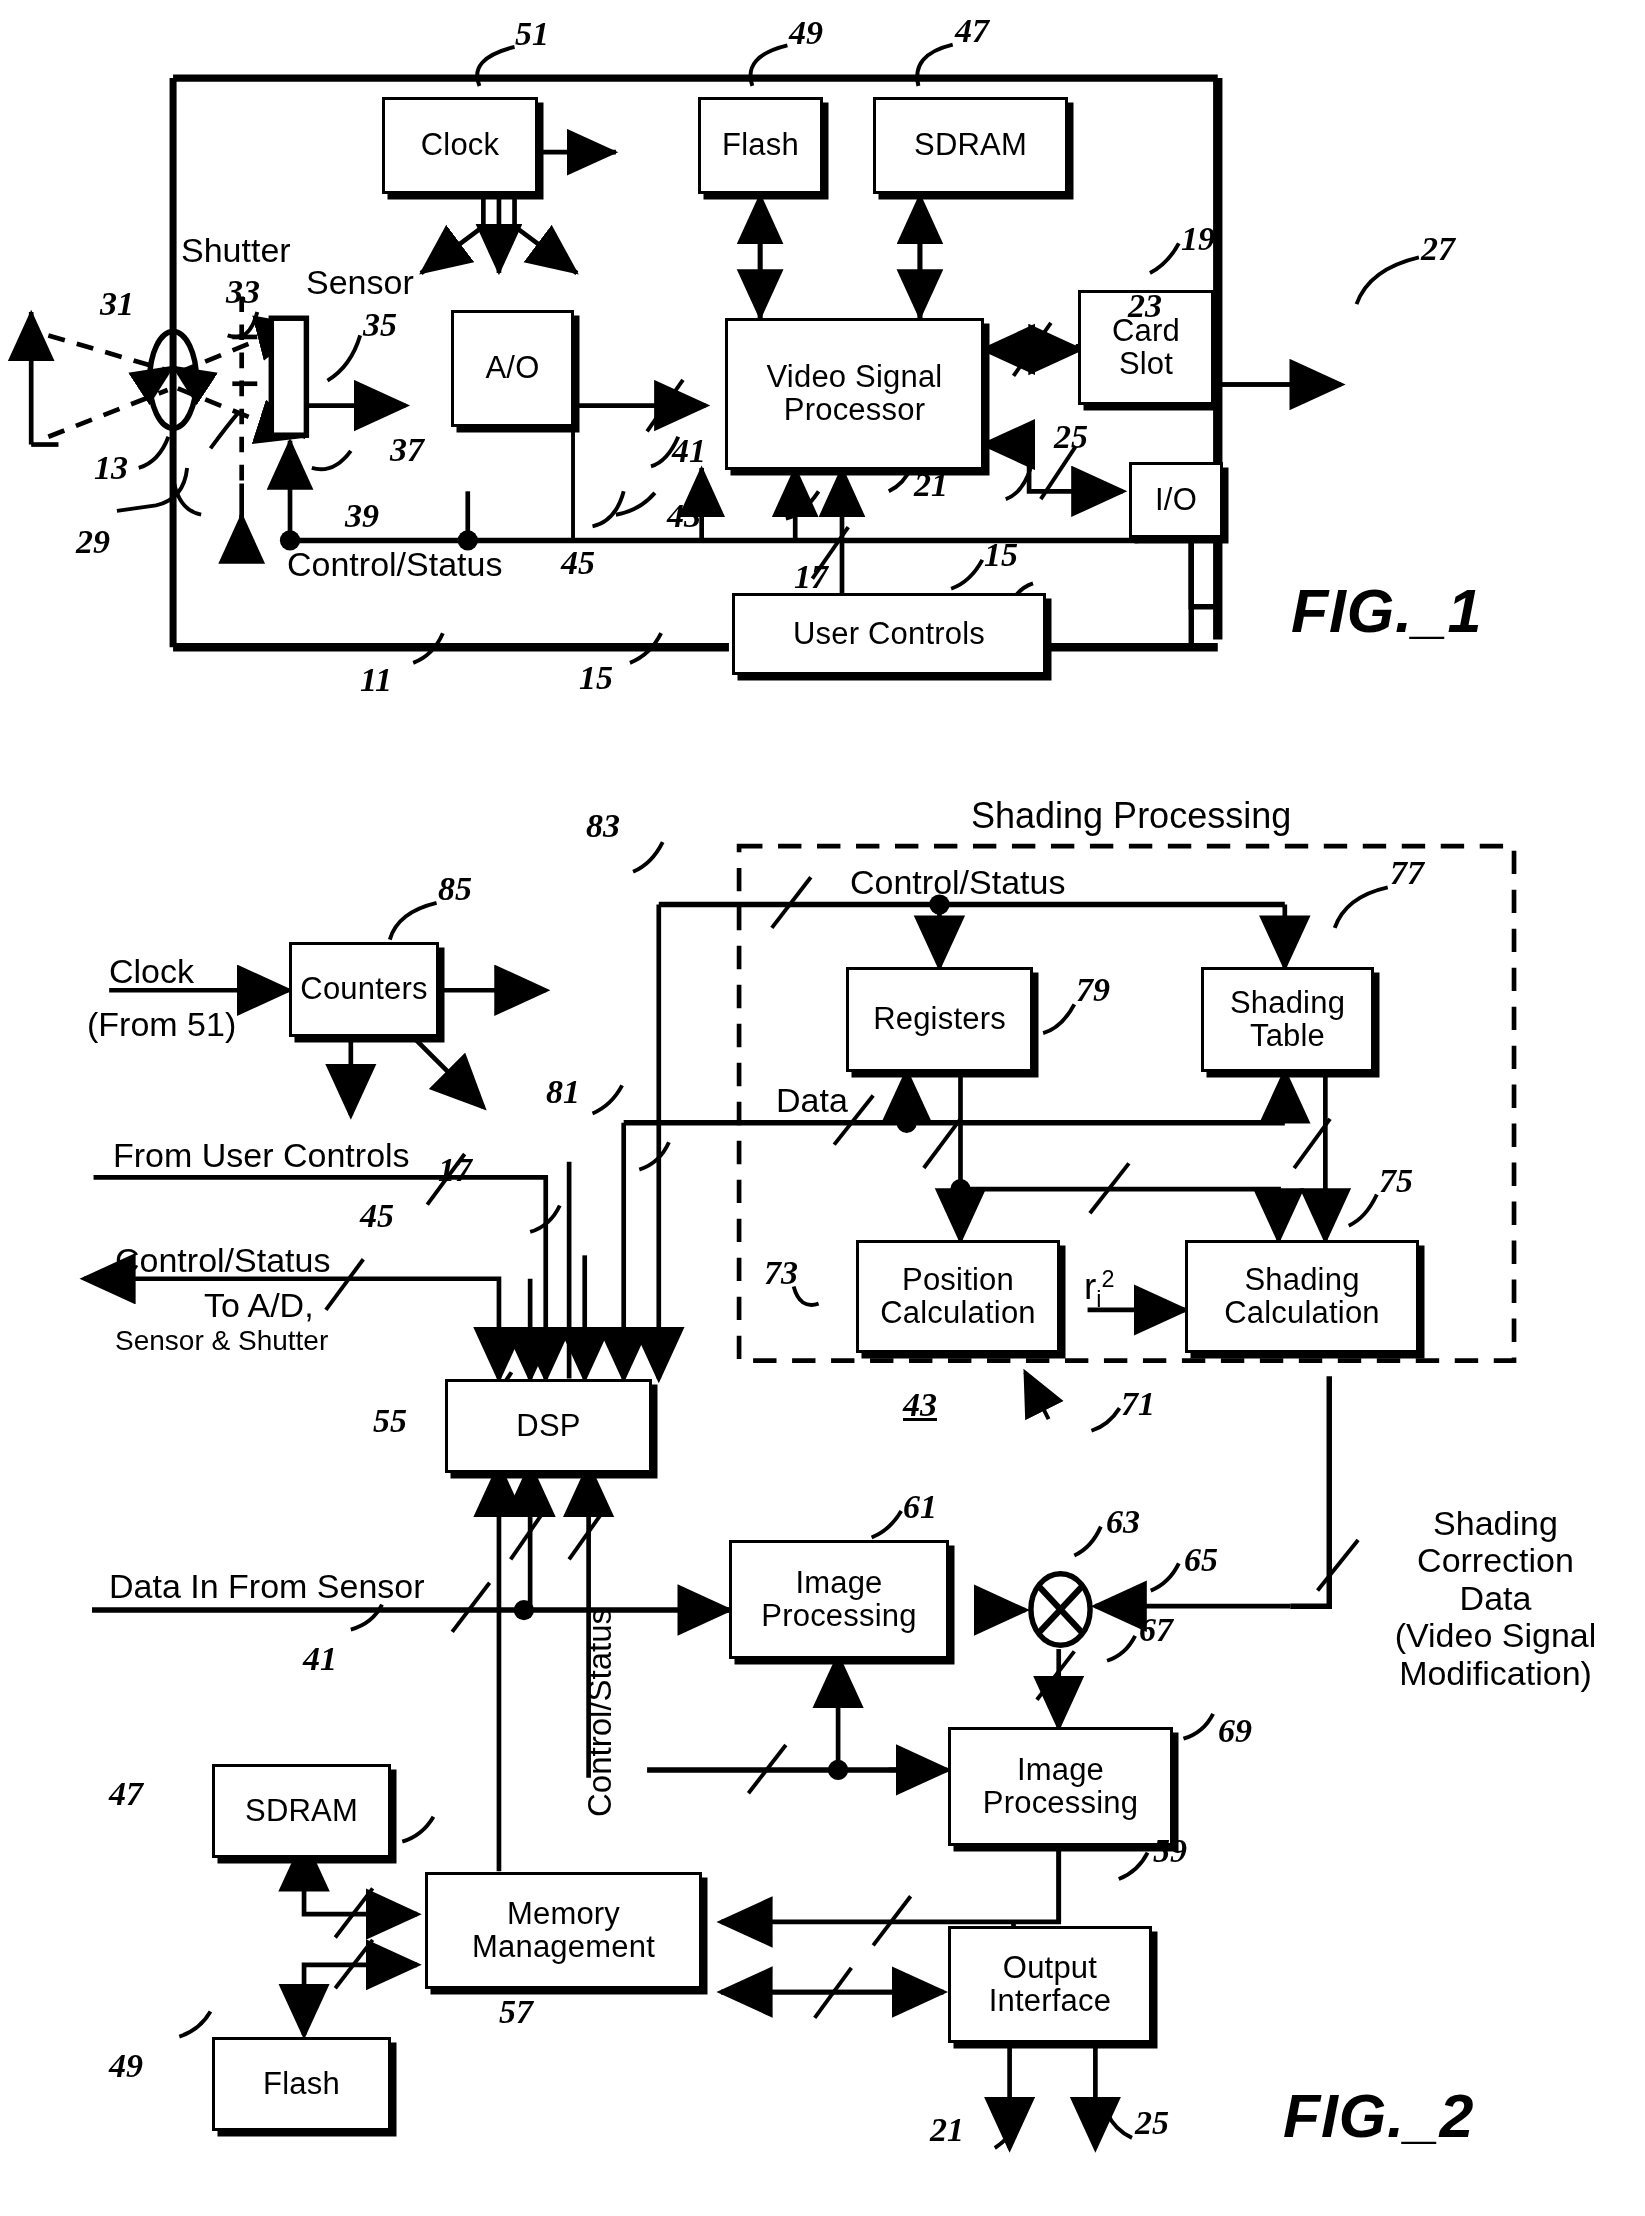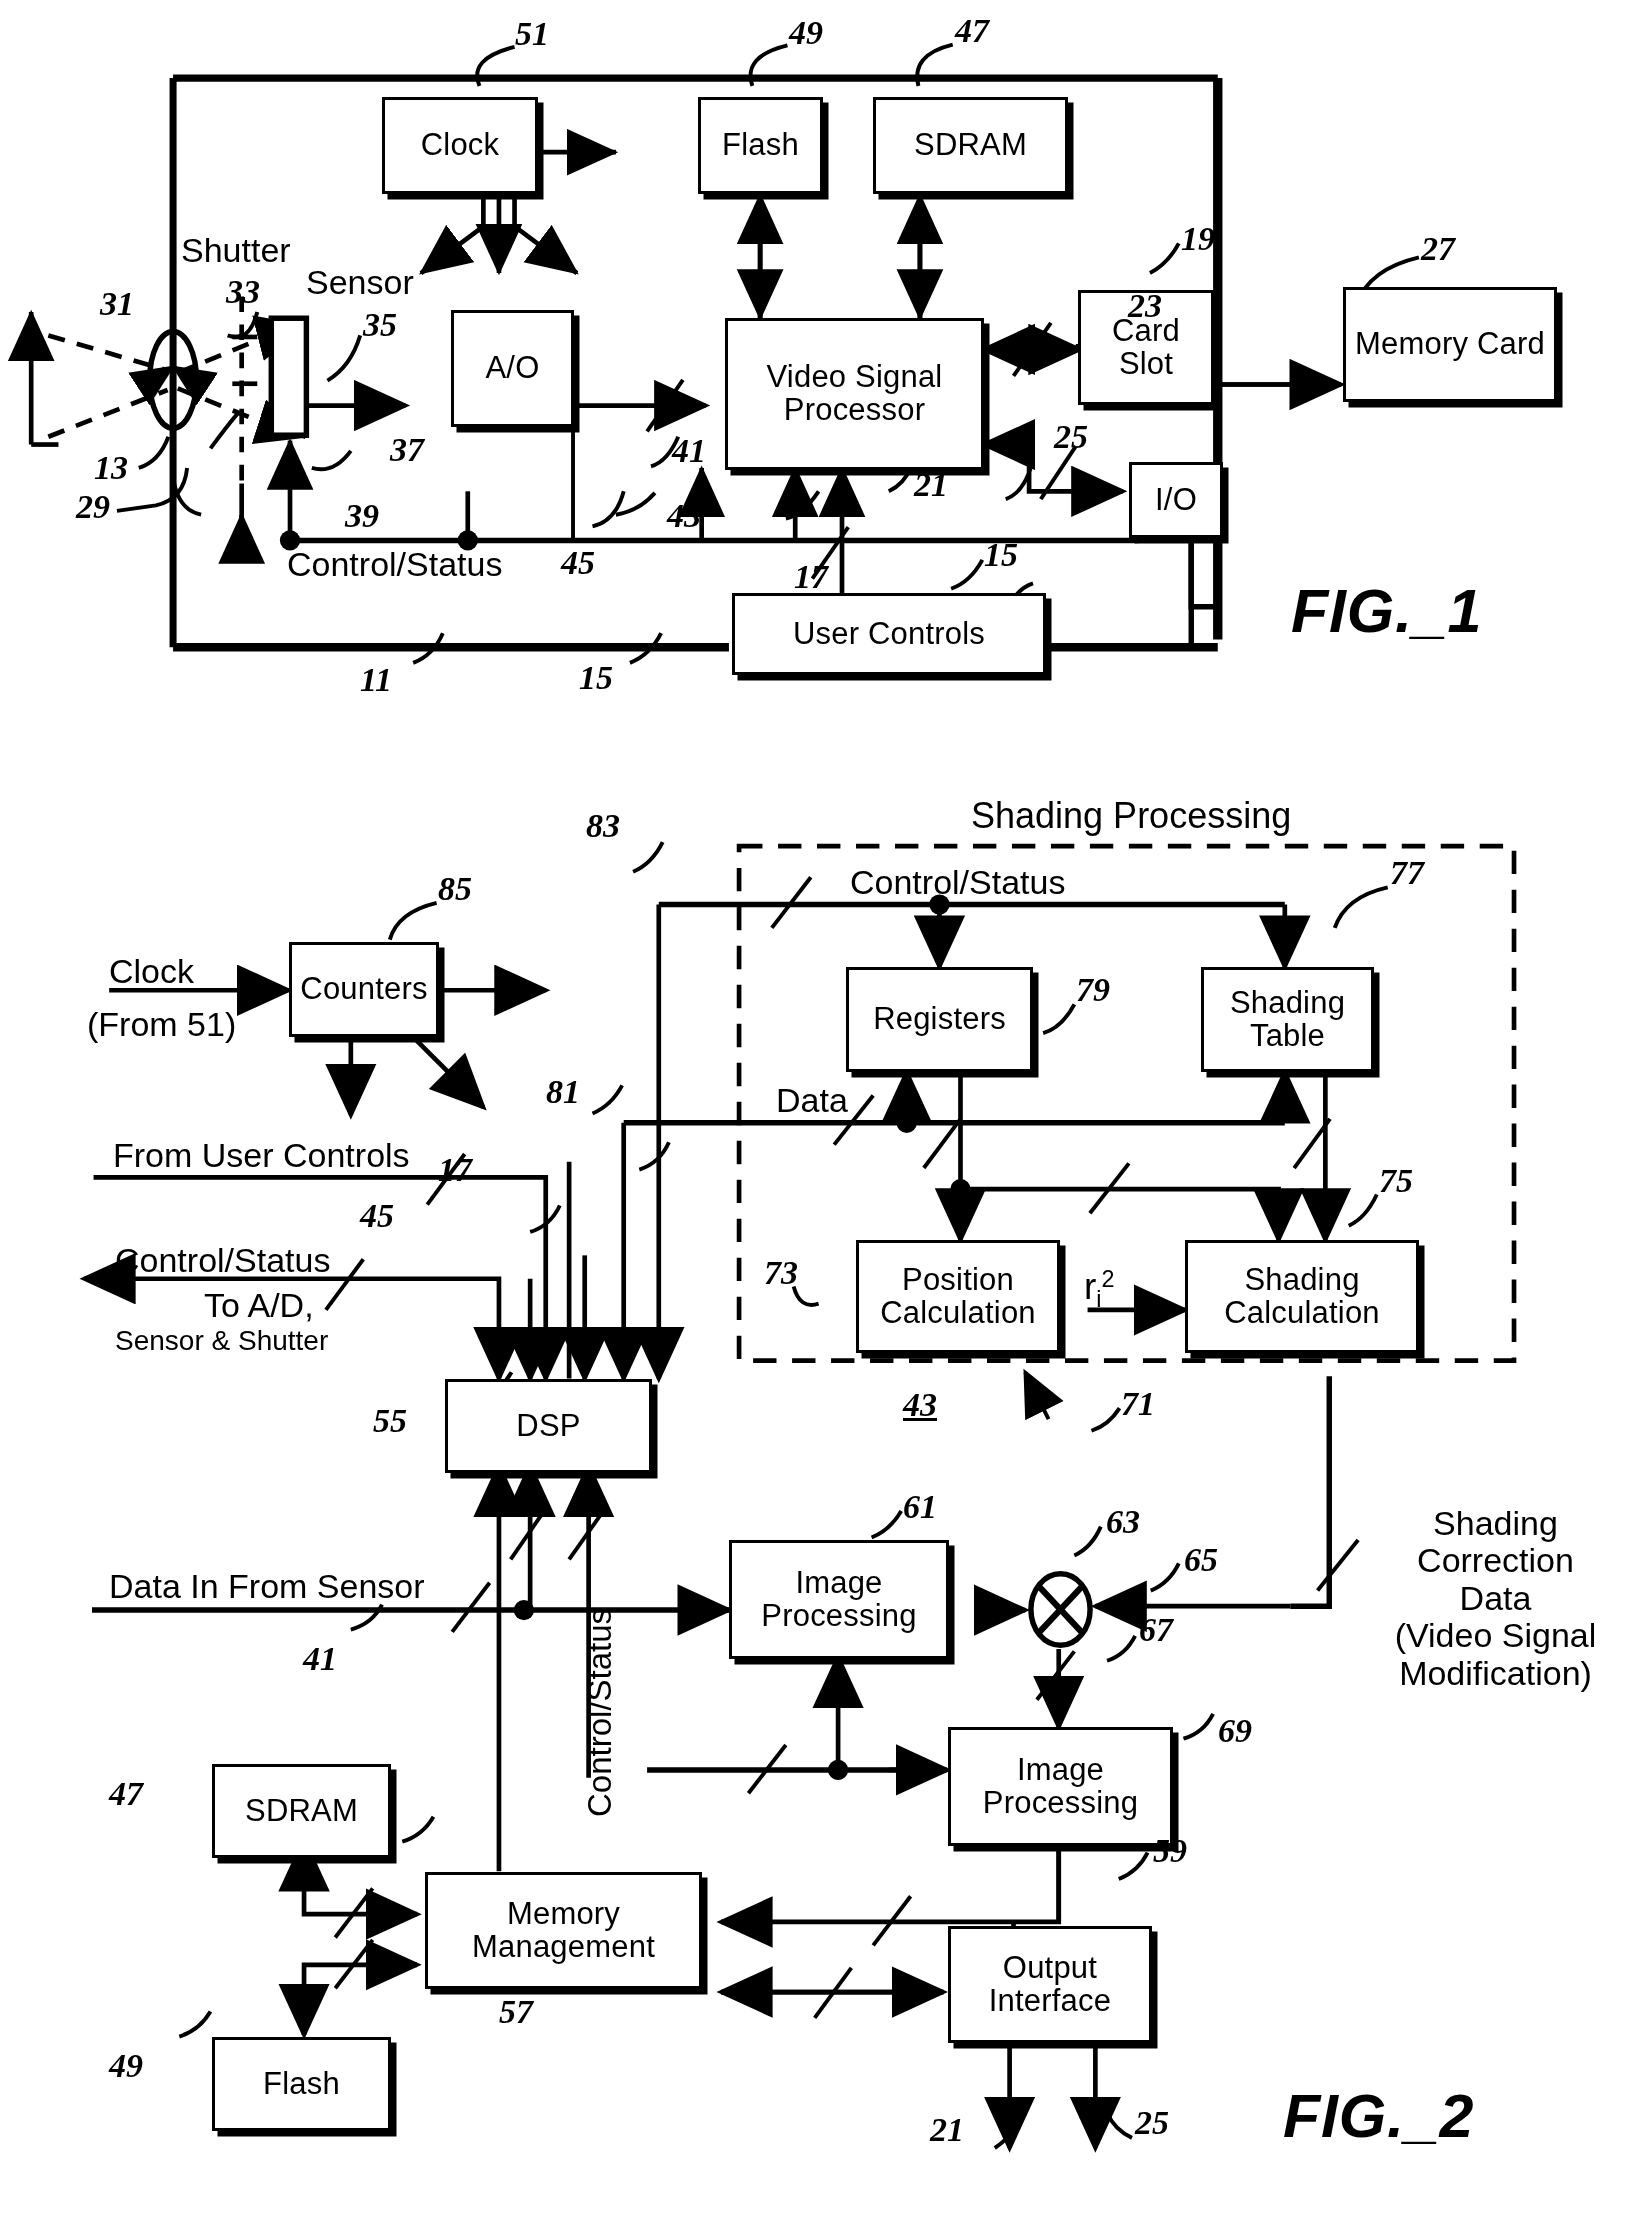--- a/index.html
+++ b/index.html
@@ -285,23 +285,20 @@
   </div>
   <div class="bx" style="left:451px;top:310px;width:123px;height:117px;">
     <span>A/O</span>
   </div>
   <div class="bx" style="left:725px;top:318px;width:259px;height:152px;">
     <span>Video Signal Processor</span>
   </div>
   <div class="bx" style="left:1078px;top:290px;width:136px;height:115px;">
     <span>Card Slot</span>
   </div>
-  <div class="bx" style="left:1343px;top:287px;width:214px;height:115px;">
-    <span>Memory Card</span>
-  </div>
   <div class="bx" style="left:1129px;top:462px;width:94px;height:76px;">
     <span>I/O</span>
   </div>
   <div class="bx" style="left:732px;top:593px;width:314px;height:82px;">
     <span>User Controls</span>
   </div>
 
   <div class="lb" style="left:181px;top:232px;font-size:34px;">Shutter</div>
   <div class="lb" style="left:306px;top:264px;font-size:34px;">Sensor</div>
   <div class="lb" style="left:287px;top:546px;font-size:34px;">Control/Status</div>
@@ -312,21 +309,21 @@
   <div class="rf" style="left:100px;top:287px;">31</div>
   <div class="rf" style="left:226px;top:275px;">33</div>
   <div class="rf" style="left:363px;top:308px;">35</div>
   <div class="rf" style="left:1421px;top:232px;">27</div>
   <div class="rf" style="left:1128px;top:289px;">23</div>
   <div class="rf" style="left:390px;top:433px;">37</div>
   <div class="rf" style="left:672px;top:434px;">41</div>
   <div class="rf" style="left:1054px;top:420px;">25</div>
   <div class="rf" style="left:1181px;top:222px;">19</div>
   <div class="rf" style="left:94px;top:451px;">13</div>
-  <div class="rf" style="left:76px;top:490px;">29</div>
+  <div class="rf" style="left:76px;top:525px;">29</div>
   <div class="rf" style="left:345px;top:499px;">39</div>
   <div class="rf" style="left:667px;top:499px;">43</div>
   <div class="rf" style="left:914px;top:468px;">21</div>
   <div class="rf" style="left:561px;top:546px;">45</div>
   <div class="rf" style="left:794px;top:560px;">17</div>
   <div class="rf" style="left:984px;top:538px;">15</div>
   <div class="rf" style="left:360px;top:663px;">11</div>
   <div class="rf" style="left:579px;top:661px;">15</div>
 
   <div class="figlab" style="left:1291px;top:576px;">FIG._1</div>

